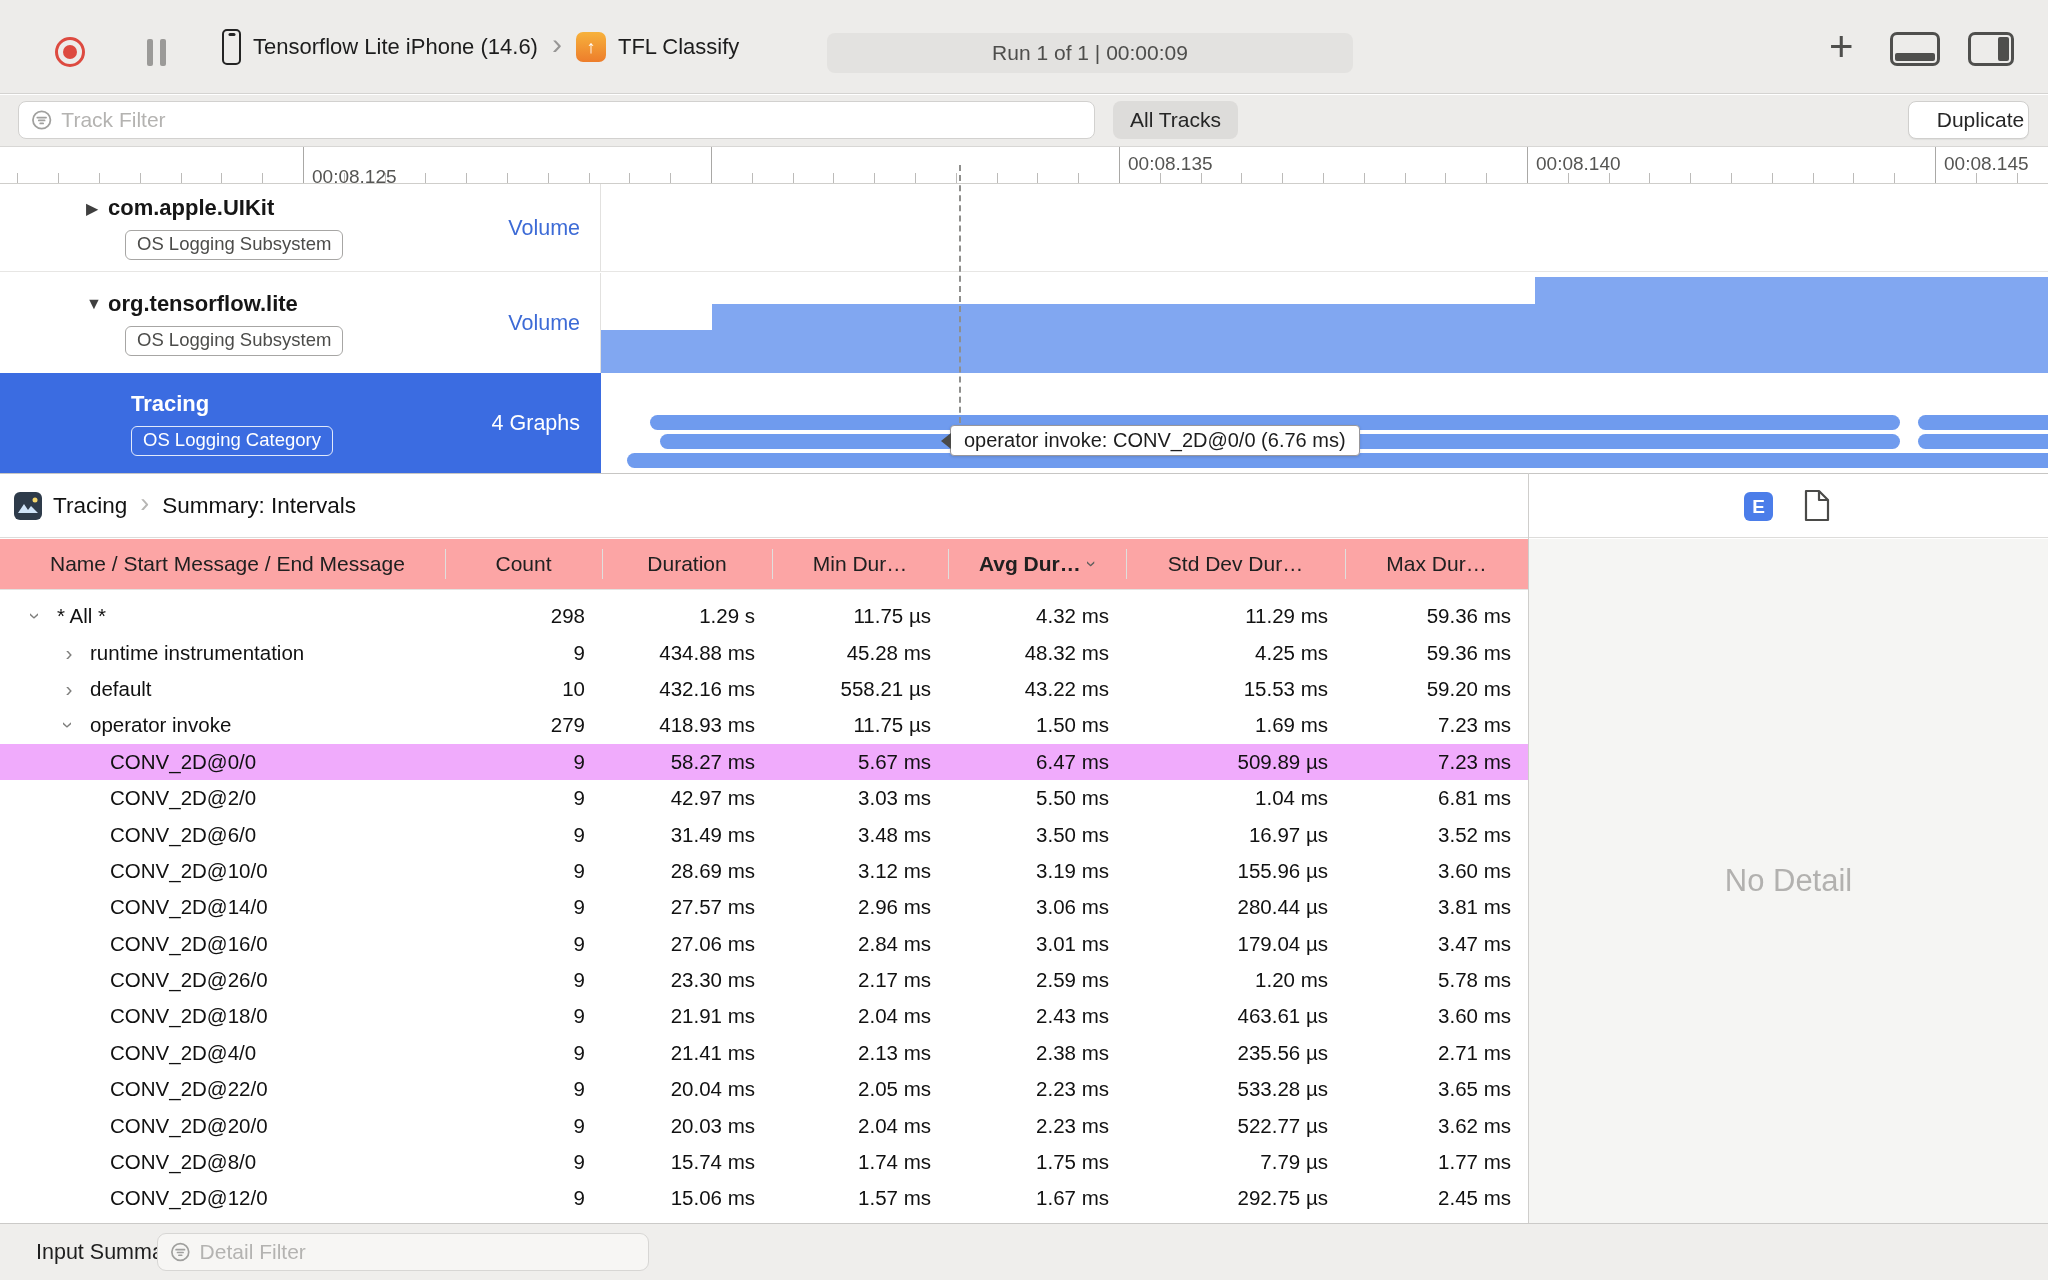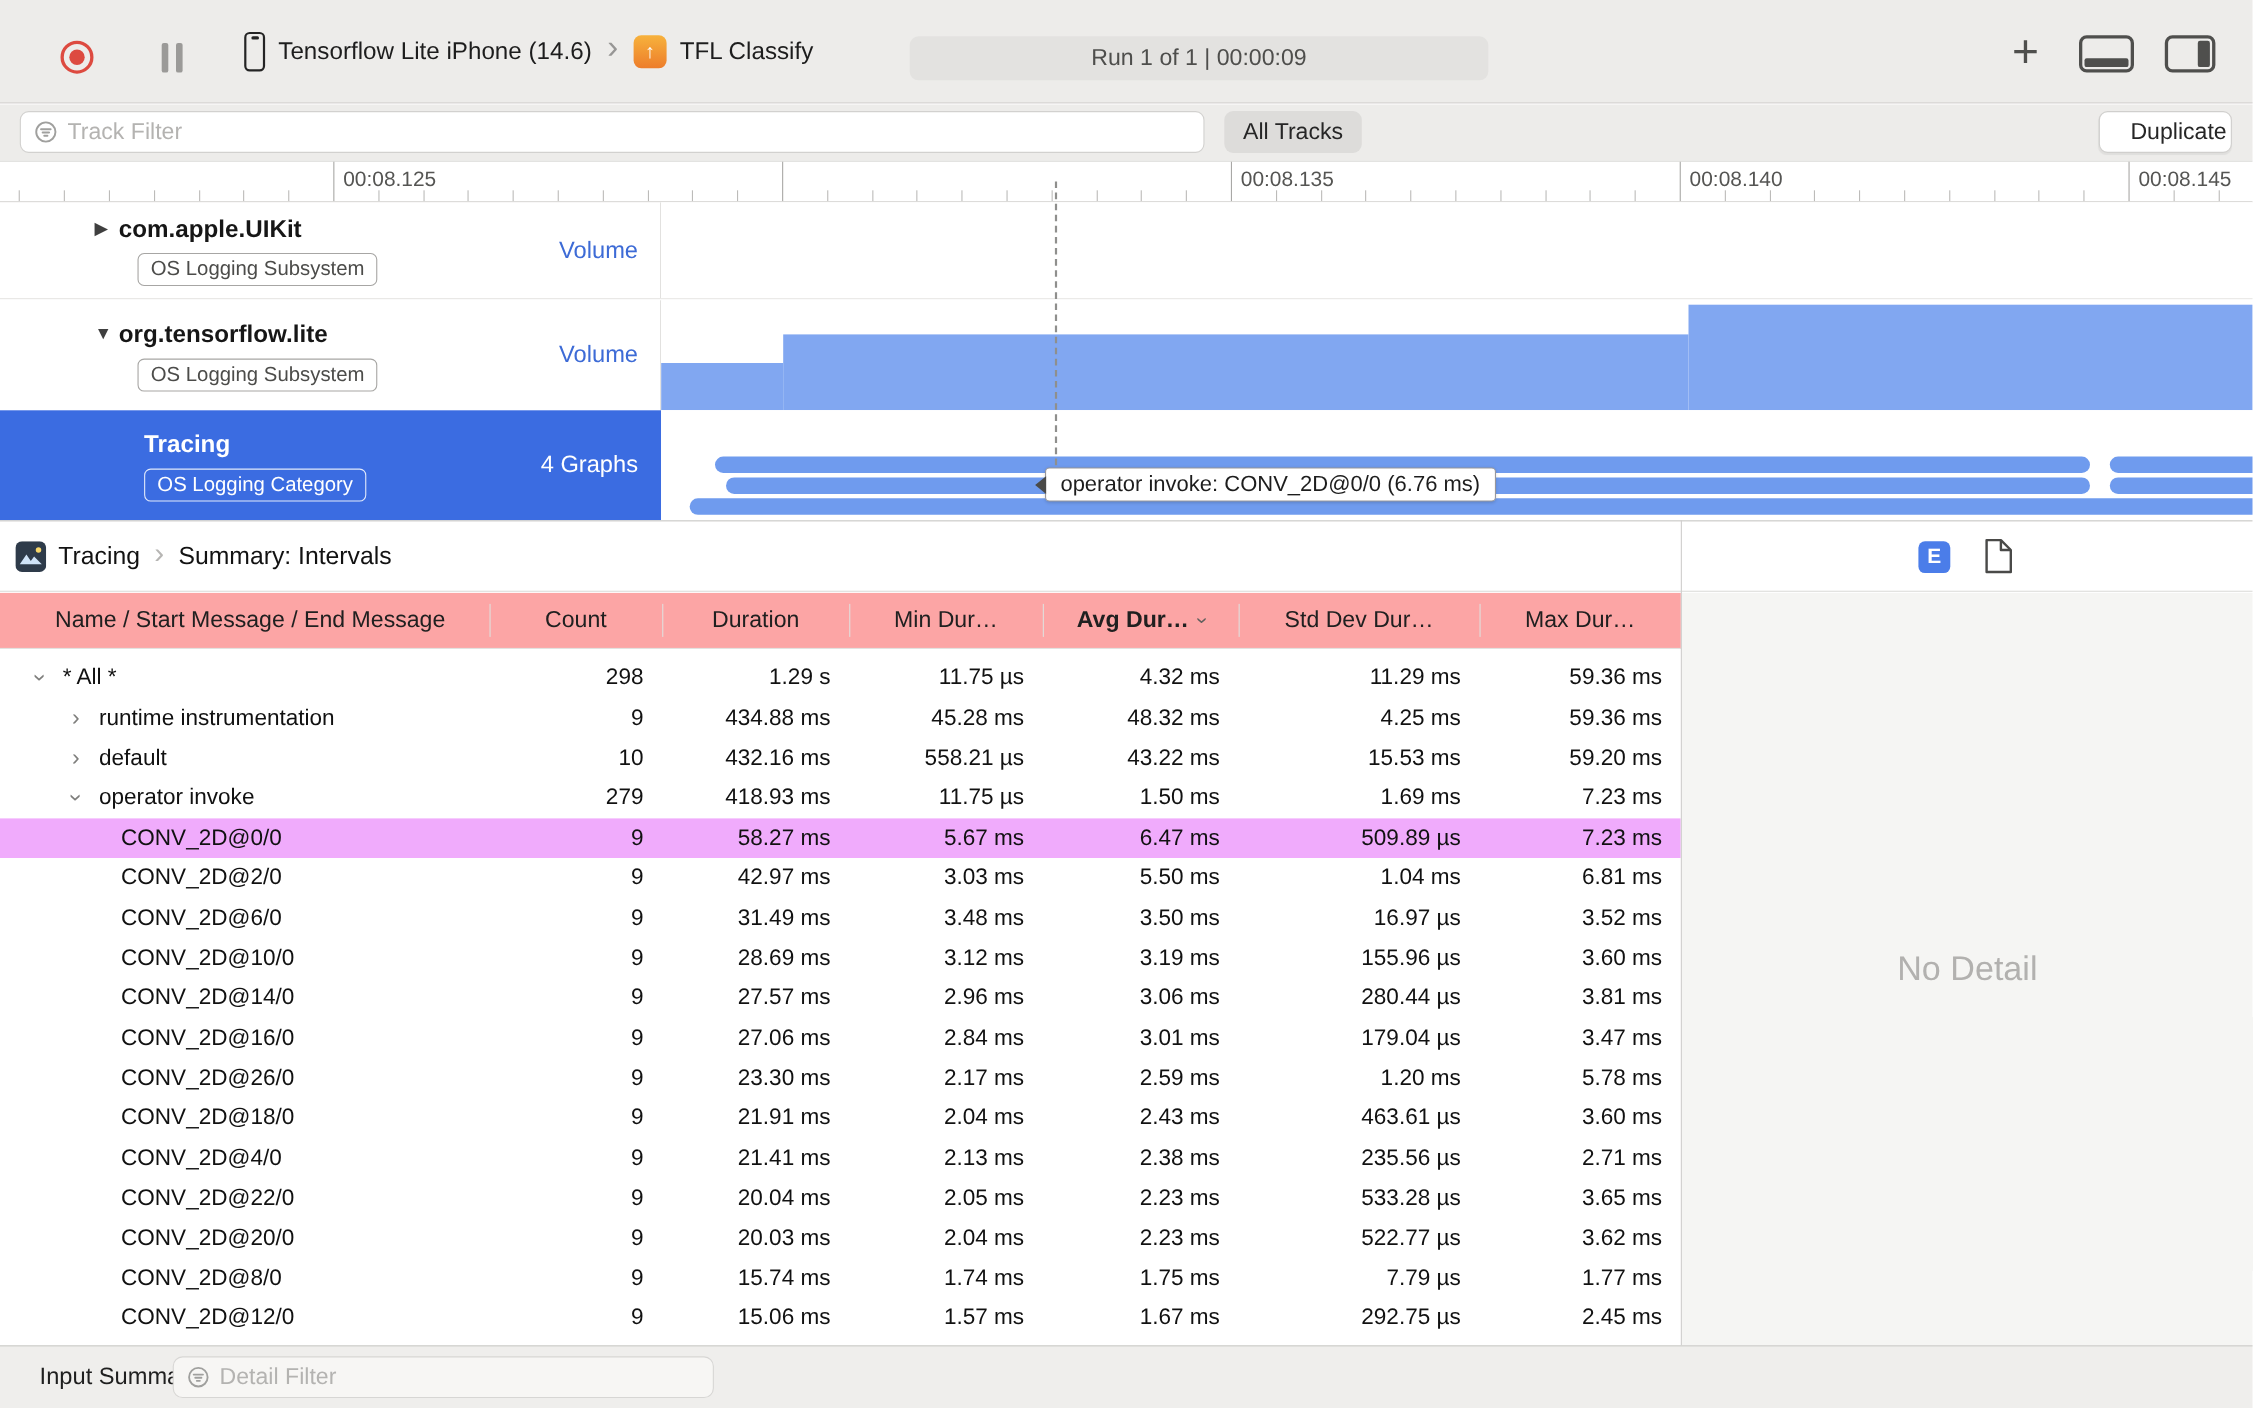--- a/index.html
+++ b/index.html
@@ -176,21 +176,21 @@
       <div class="tick" style="left: 1649.4px;"></div>
       <div class="tick" style="left: 1690.2px;"></div>
       <div class="tick" style="left: 1731px;"></div>
       <div class="tick" style="left: 1771.8px;"></div>
       <div class="tick" style="left: 1812.6px;"></div>
       <div class="tick" style="left: 1853.4px;"></div>
       <div class="tick" style="left: 1894.2px;"></div>
       <div class="tick major" style="left: 1935px;"></div>
       <div class="tick" style="left: 1975.8px;"></div>
       <div class="tick" style="left: 2016.6px;"></div>
-      <div class="ruler-label" style="left: 312px;">00:08.125</div>
+      <div class="ruler-label" style="left: 312px; margin-top: 13px;">00:08.125</div>
       <div class="ruler-label" style="left: 720px; margin-top: 44px;">00:08.130</div>
       <div class="ruler-label" style="left: 1128px;">00:08.135</div>
       <div class="ruler-label" style="left: 1536px;">00:08.140</div>
       <div class="ruler-label" style="left: 1944px;">00:08.145</div>
     </div>
 
   <div class="tracks">
     <div class="track-row" id="track-uikit">
       <div class="track-label">
         <div class="track-name-row">

